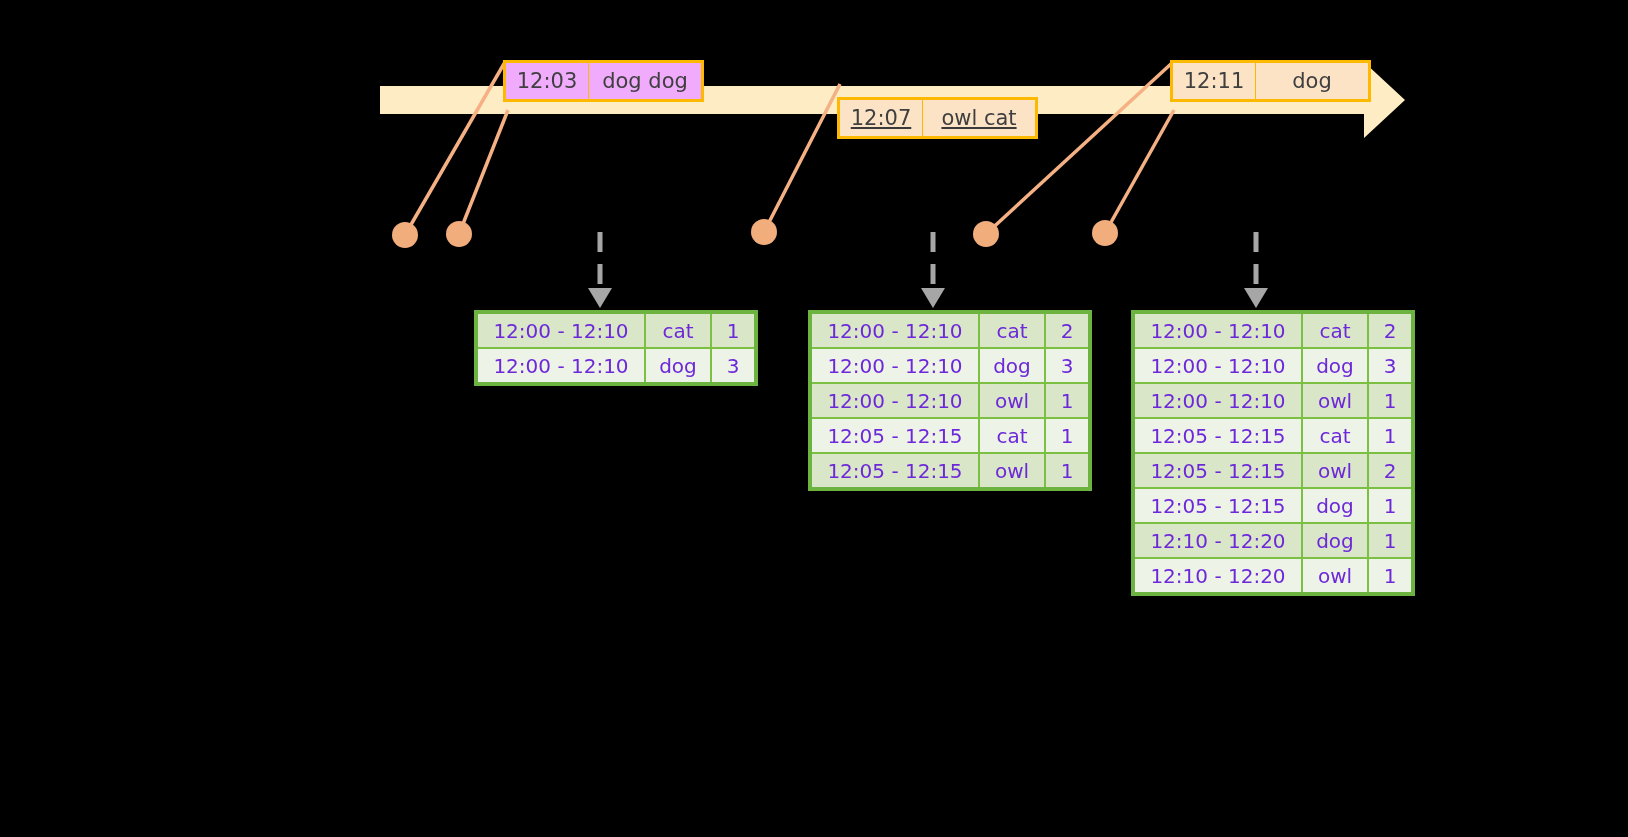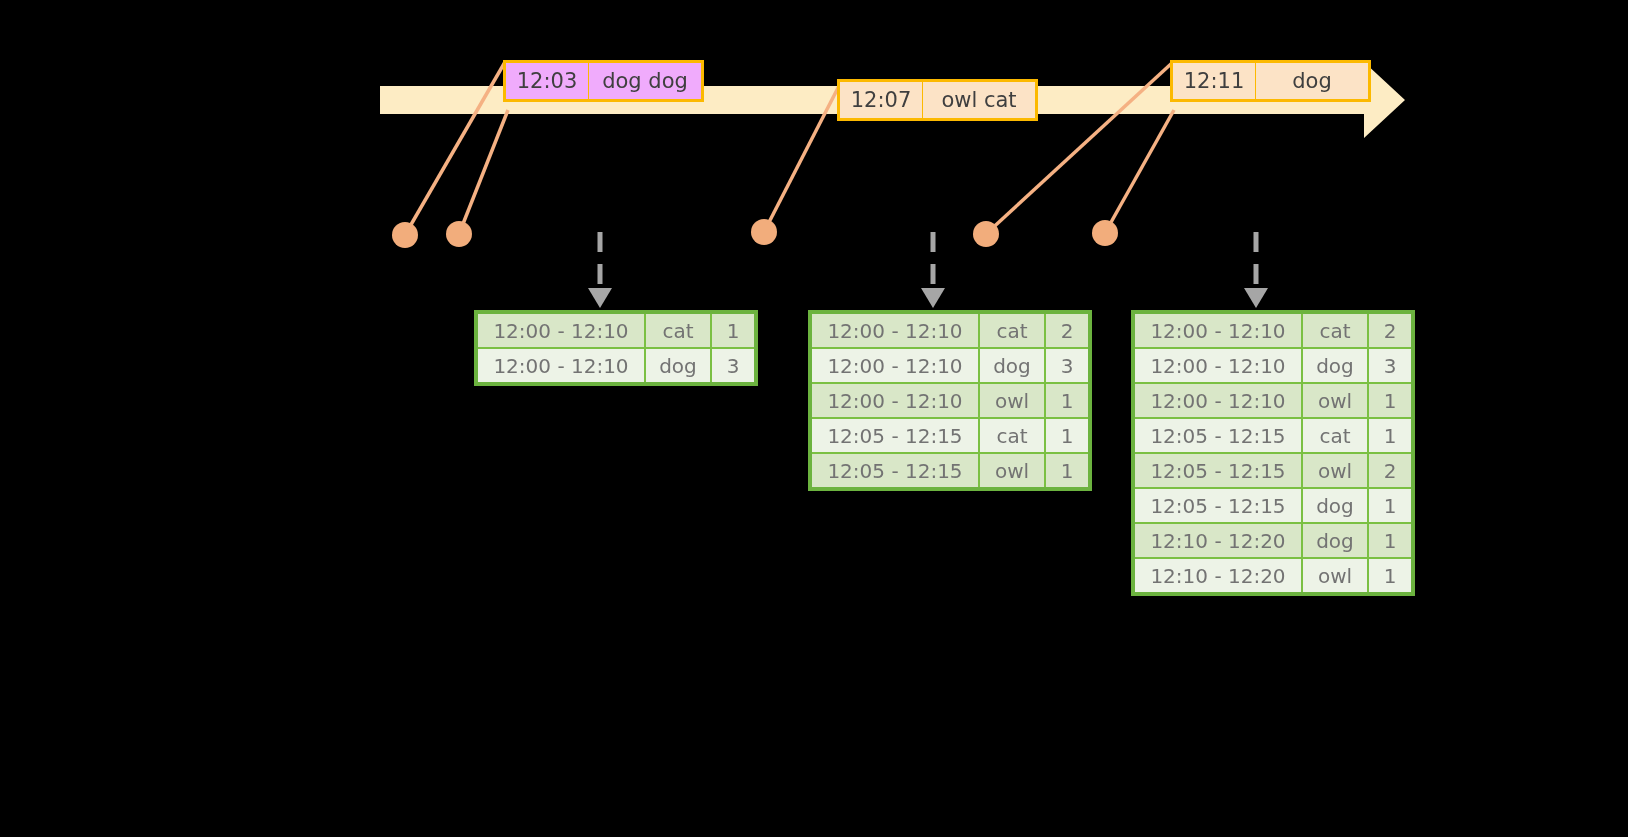--- a/index.html
+++ b/index.html
@@ -57,21 +57,21 @@
     border: 4px solid #6cb33f;
     font-size: 20px;
     line-height: 1;
     z-index: 5;
   }
   .agg-table td {
     border: 2px solid #7bc043;
     text-align: center;
     padding: 0 8px;
     height: 33px;
-    color: #737373;
+    color: #6d28d9;
     white-space: nowrap;
     font-family: "DejaVu Sans", sans-serif;
   }
   .agg-table tr.r-dark td { background: #d9e7c8; }
   .agg-table tr.r-light td { background: #edf3e7; }
   .agg-win  { width: 150px; }
   .agg-key  { width: 48px; }
   .agg-cnt  { width: 26px; }
 </style>
 </head>
@@ -111,21 +111,21 @@
 
   <table class="evt-table" style="left:503px; top:60px;">
     <tbody>
       <tr class="r-light">
         <td class="evt-time">12:03</td>
         <td class="evt-words">dog dog</td>
       </tr>
     </tbody>
   </table>
 
-  <table class="evt-table" style="left:837px; top:79px;">
+  <table class="evt-table" style="left:837px; top:97px;text-decoration:underline;">
     <tbody>
       <tr class="r-dark">
         <td class="evt-time">12:07</td>
         <td class="evt-words">owl cat</td>
       </tr>
     </tbody>
   </table>
 
   <table class="evt-table" style="left:1170px; top:60px;border-radius:11px;">
     <tbody>

